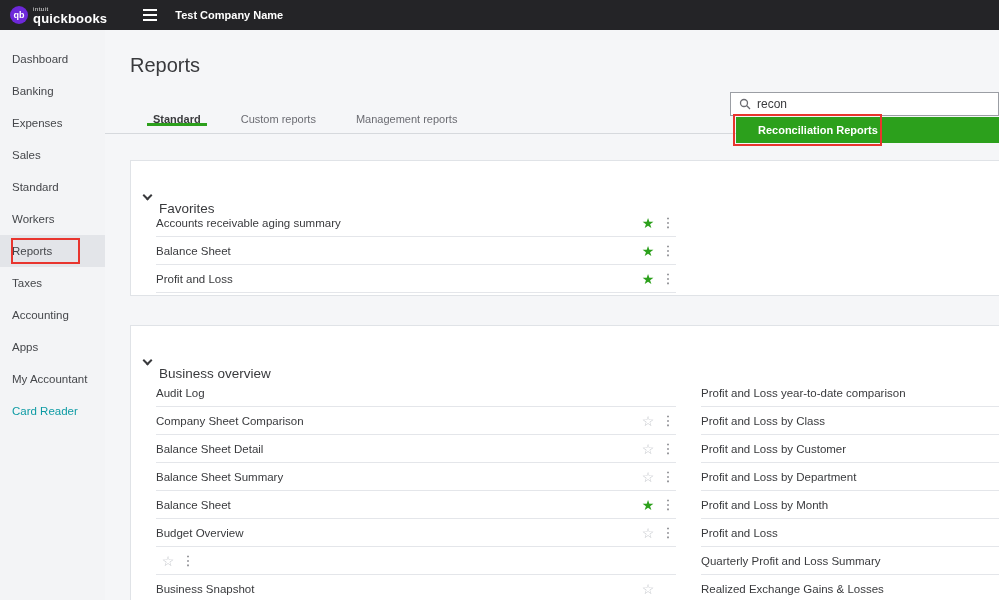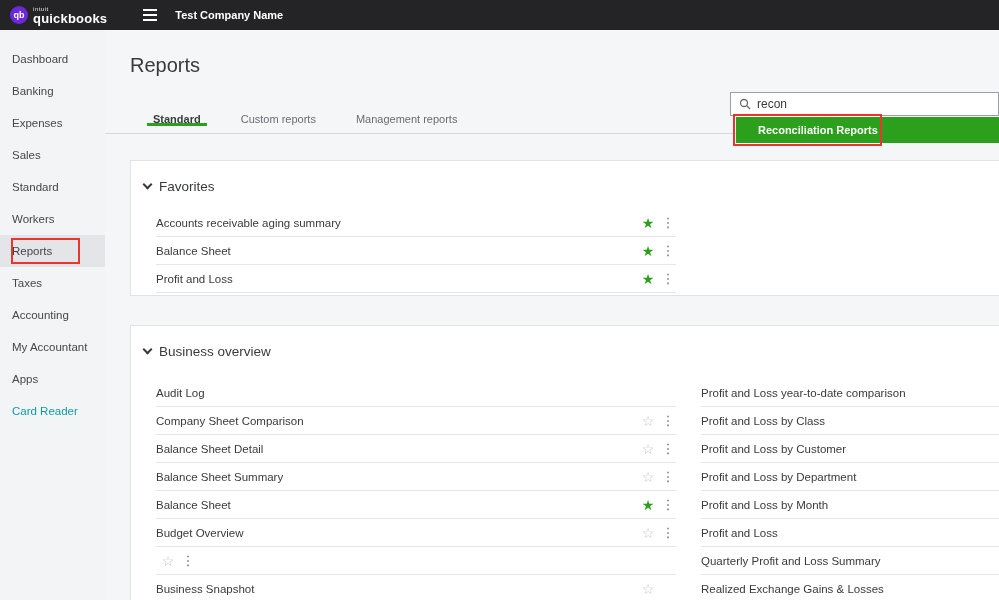--- a/index.html
+++ b/index.html
@@ -50,21 +50,21 @@
   .annot-suggestion { position:absolute; left:3px; top:22px; width:149px; height:32px;
                       border:2px solid #e8352e; pointer-events:none; }
 
   
   .card { position:absolute; left:25px; width:874px; background:#fff; border:1px solid #e0e3e7; }
   .card-favorites { top:130px; height:136px; }
   .card-business  { top:295px; height:310px; }
   .card-head { position:absolute; top:18px; left:13px; display:flex; align-items:center; gap:8px; cursor:pointer; }
   .chev { width:7px; height:7px; border-right:2px solid #393a3d; border-bottom:2px solid #393a3d;
           transform:rotate(45deg); margin-top:-4px; }
-  .card-title { font-size:13.5px; color:#393a3d; }
+  .card-title { font-size:13.5px; color:#393a3d;margin-top:22px; }
   .rows { position:absolute; left:25px; top:48px; width:520px; }
   .card-business .rows { top:53px; }
   .card-business .rows-right { left:570px; width:304px; }
   .report-row { height:28px; display:flex; align-items:center; border-bottom:1px solid #e4e6ea;
                 font-size:11.5px; color:#393a3d; }
   .row-label { flex:1; cursor:pointer; }
   .star { width:24px; text-align:center; font-size:14px; cursor:pointer; }
   .star.filled { color:#2ca01c; }
   .star.outline { color:#c2c5ca; }
   .kebab { width:16px; text-align:center; color:#6b6c72; font-size:13px; cursor:pointer; }
@@ -113,24 +113,24 @@
         <span class="side-label">Reports</span>
         <div class="redbox"></div>
       </div>
       <div class="side-item">
         <span class="side-label">Taxes</span>
       </div>
       <div class="side-item">
         <span class="side-label">Accounting</span>
       </div>
       <div class="side-item">
+        <span class="side-label">Apps</span>
+      </div>
+      <div class="side-item">
         <span class="side-label">My Accountant</span>
-      </div>
-      <div class="side-item">
-        <span class="side-label">Apps</span>
       </div>
       <div class="side-item accent">
         <span class="side-label">Card Reader</span>
       </div>
     </nav>
 
   <main class="main">
     <h1 class="page-title">Reports</h1>
 
     <div class="tabs" id="tabs">

